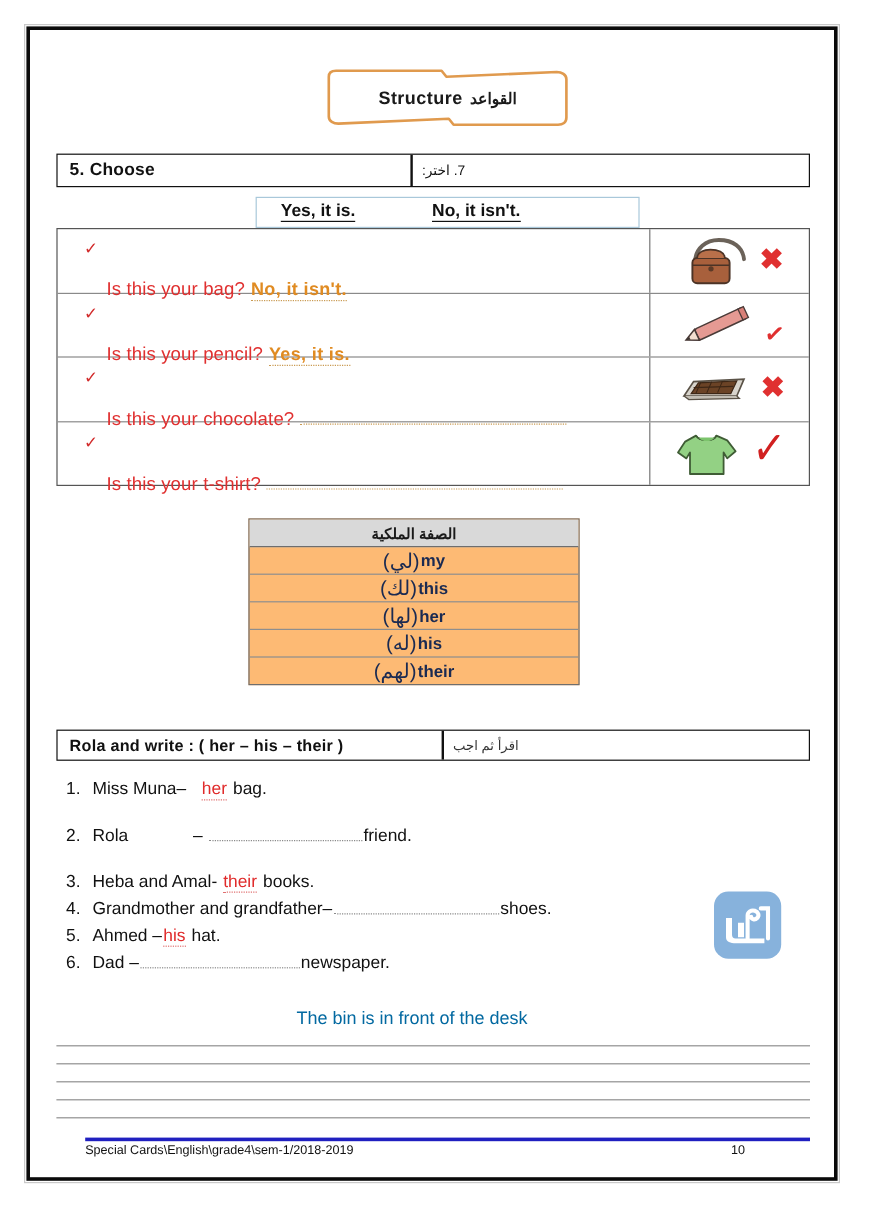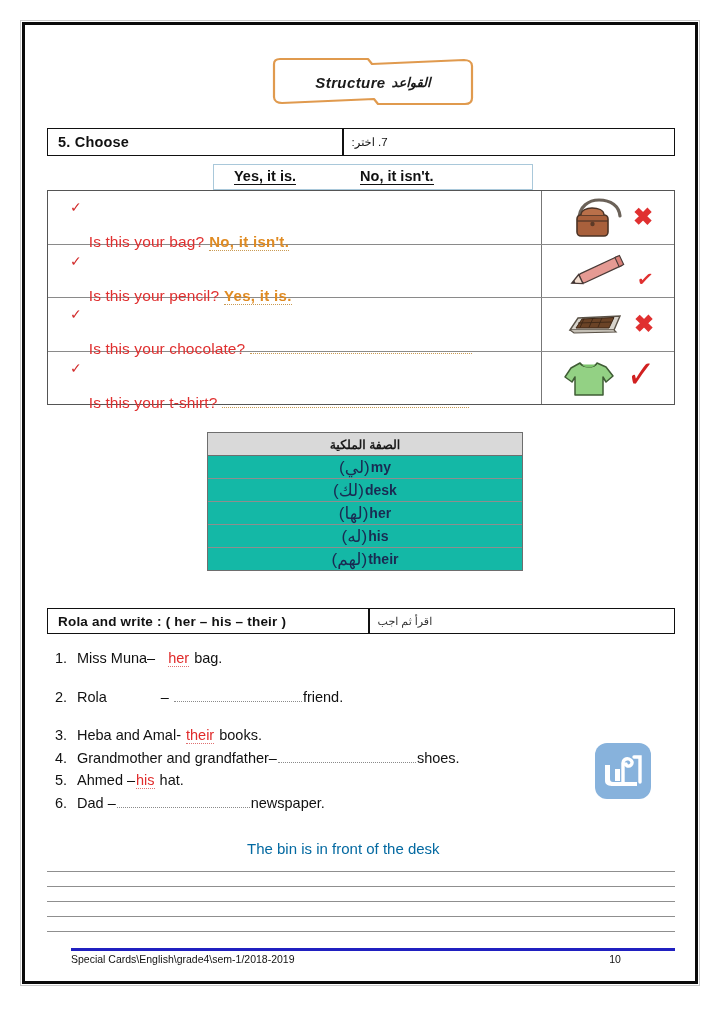--- a/index.html
+++ b/index.html
@@ -41,21 +41,20 @@
     height: 956px;
   }
 
   
   .ribbon-wrap {
     position: absolute;
     left: 243px;
     top: 31px;
     width: 210px;
     height: 52px;
-    font-style: italic;
   }
   .ribbon-svg { position: absolute; left:0; top:0; }
   .ribbon-text {
     position: absolute;
     left: 0; top: 0;
     width: 210px;
     height: 52px;
     display: flex;
     align-items: center;
     justify-content: center;
@@ -225,25 +224,25 @@
     align-self: flex-start;
     margin-top: 2px;
     transform: rotate(5deg) scaleX(0.8);
   }
 
   
   .poss-table {
     position: absolute;
     left: 182px;
     top: 407px;
-    width: 316px;
+    width: 276px;
     box-sizing: border-box;
     border: 1.3px solid #6e6e6e;
     border-collapse: collapse;
-    background: #14b8a6;
+    background: #fdba74;
   }
   .poss-head {
     height: 22px;
     background: #d9d9d9;
     border-bottom: 1.3px solid #6e6e6e;
     display: flex;
     align-items: center;
     justify-content: center;
     font-size: 12.5px;
     font-weight: bold;
@@ -484,21 +483,21 @@
     </div>
 
     <div class="poss-table">
       <div class="poss-head">الصفة الملكية</div>
       <div class="poss-row">
         <span class="poss-ar">(لي)</span>
         <span>my</span>
       </div>
       <div class="poss-row">
         <span class="poss-ar">(لك)</span>
-        <span>desk</span>
+        <span>this</span>
       </div>
       <div class="poss-row">
         <span class="poss-ar">(لها)</span>
         <span>her</span>
       </div>
       <div class="poss-row">
         <span class="poss-ar">(له)</span>
         <span>his</span>
       </div>
       <div class="poss-row">

